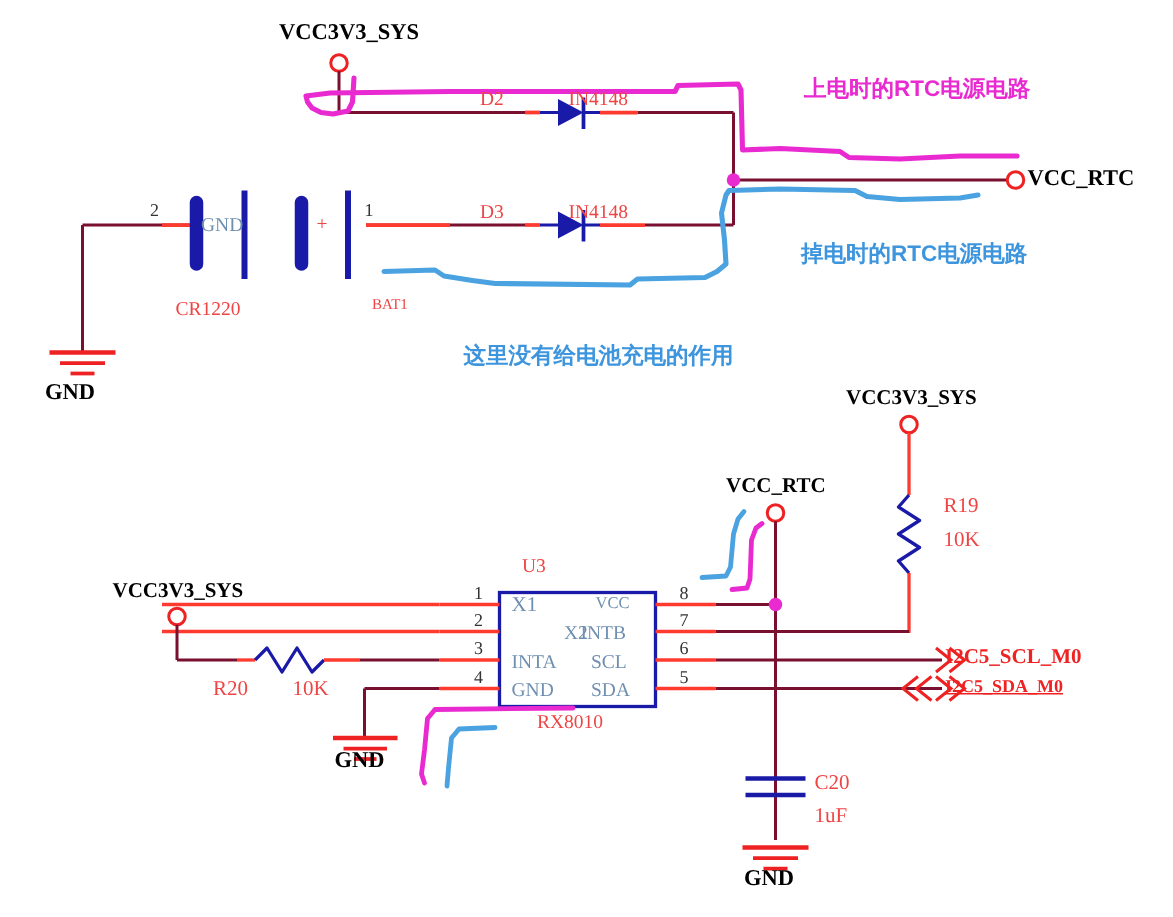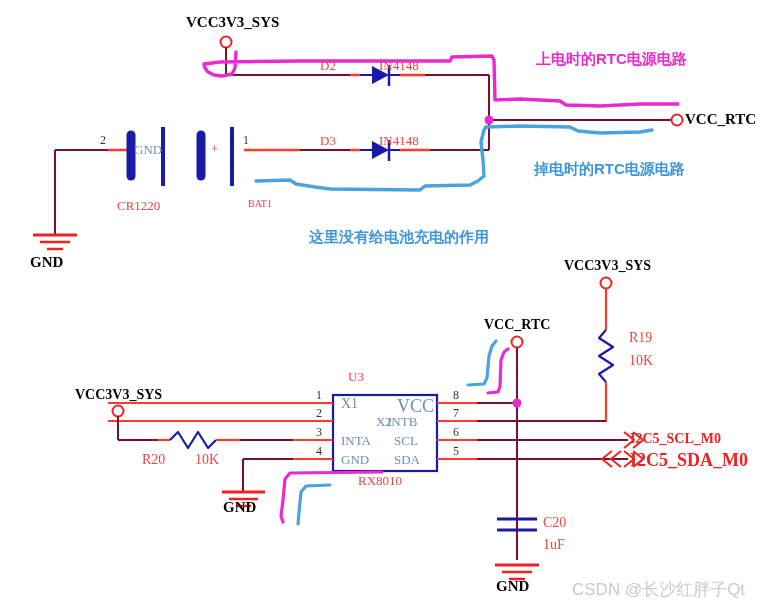--- a/index.html
+++ b/index.html
@@ -181,21 +181,21 @@
 <div class="lbl grayblue" style="left:341px;top:396px;font-size:14px;">X1</div>
 <div class="lbl grayblue" style="left:341px;top:414px;font-size:13px;margin-left:35px;">X2</div>
 <div class="lbl grayblue" style="left:341px;top:433px;font-size:13px;">INTA</div>
 <div class="lbl grayblue" style="left:341px;top:452px;font-size:13px;">GND</div>
 
 <div class="lbl pinnum" style="left:453px;top:388px;">8</div>
 <div class="lbl pinnum" style="left:453px;top:406px;">7</div>
 <div class="lbl pinnum" style="left:453px;top:425px;">6</div>
 <div class="lbl pinnum" style="left:453px;top:444px;">5</div>
 
-<div class="lbl grayblue" style="left:397px;top:396px;font-size:18px;">VCC</div>
+<div class="lbl grayblue" style="left:397px;top:396px;font-size:11px;">VCC</div>
 <div class="lbl grayblue" style="left:387px;top:414px;font-size:13px;">INTB</div>
 <div class="lbl grayblue" style="left:394px;top:433px;font-size:13px;">SCL</div>
 <div class="lbl grayblue" style="left:394px;top:452px;font-size:13px;text-align:right;">SDA</div>
 
 <div class="lbl black" style="left:484px;top:317px;font-size:14px;">VCC_RTC</div>
 
 <div class="lbl black" style="left:564px;top:258px;font-size:14px;">VCC3V3_SYS</div>
 <div class="lbl navy" style="left:629px;top:330px;font-size:14px;">R19</div>
 <div class="lbl navy" style="left:629px;top:353px;font-size:14px;">10K</div>
 
@@ -203,17 +203,16 @@
 <div class="lbl navy" style="left:142px;top:452px;font-size:14px;">R20</div>
 <div class="lbl navy" style="left:195px;top:452px;font-size:14px;">10K</div>
 
 <div class="lbl black" style="left:223px;top:499px;font-size:15px;">GND</div>
 
 <div class="lbl navy" style="left:543px;top:515px;font-size:14px;">C20</div>
 <div class="lbl navy" style="left:543px;top:537px;font-size:14px;">1uF</div>
 <div class="lbl black" style="left:496px;top:578px;font-size:15px;">GND</div>
 
 <div class="lbl red" style="left:630px;top:431px;font-size:14px;">I2C5_SCL_M0</div>
-<div class="lbl red" style="left:630px;top:450px;font-size:18px;">I2C5_SDA_M0</div>
-
-<div class="lbl watermark" style="left:572px;top:578px;">CSDN @长沙红胖子Qt</div>
+<div class="lbl red" style="left:630px;top:450px;font-size:12px;text-decoration:underline;">I2C5_SDA_M0</div>
+
 
 </div>
 
 </body></html>

